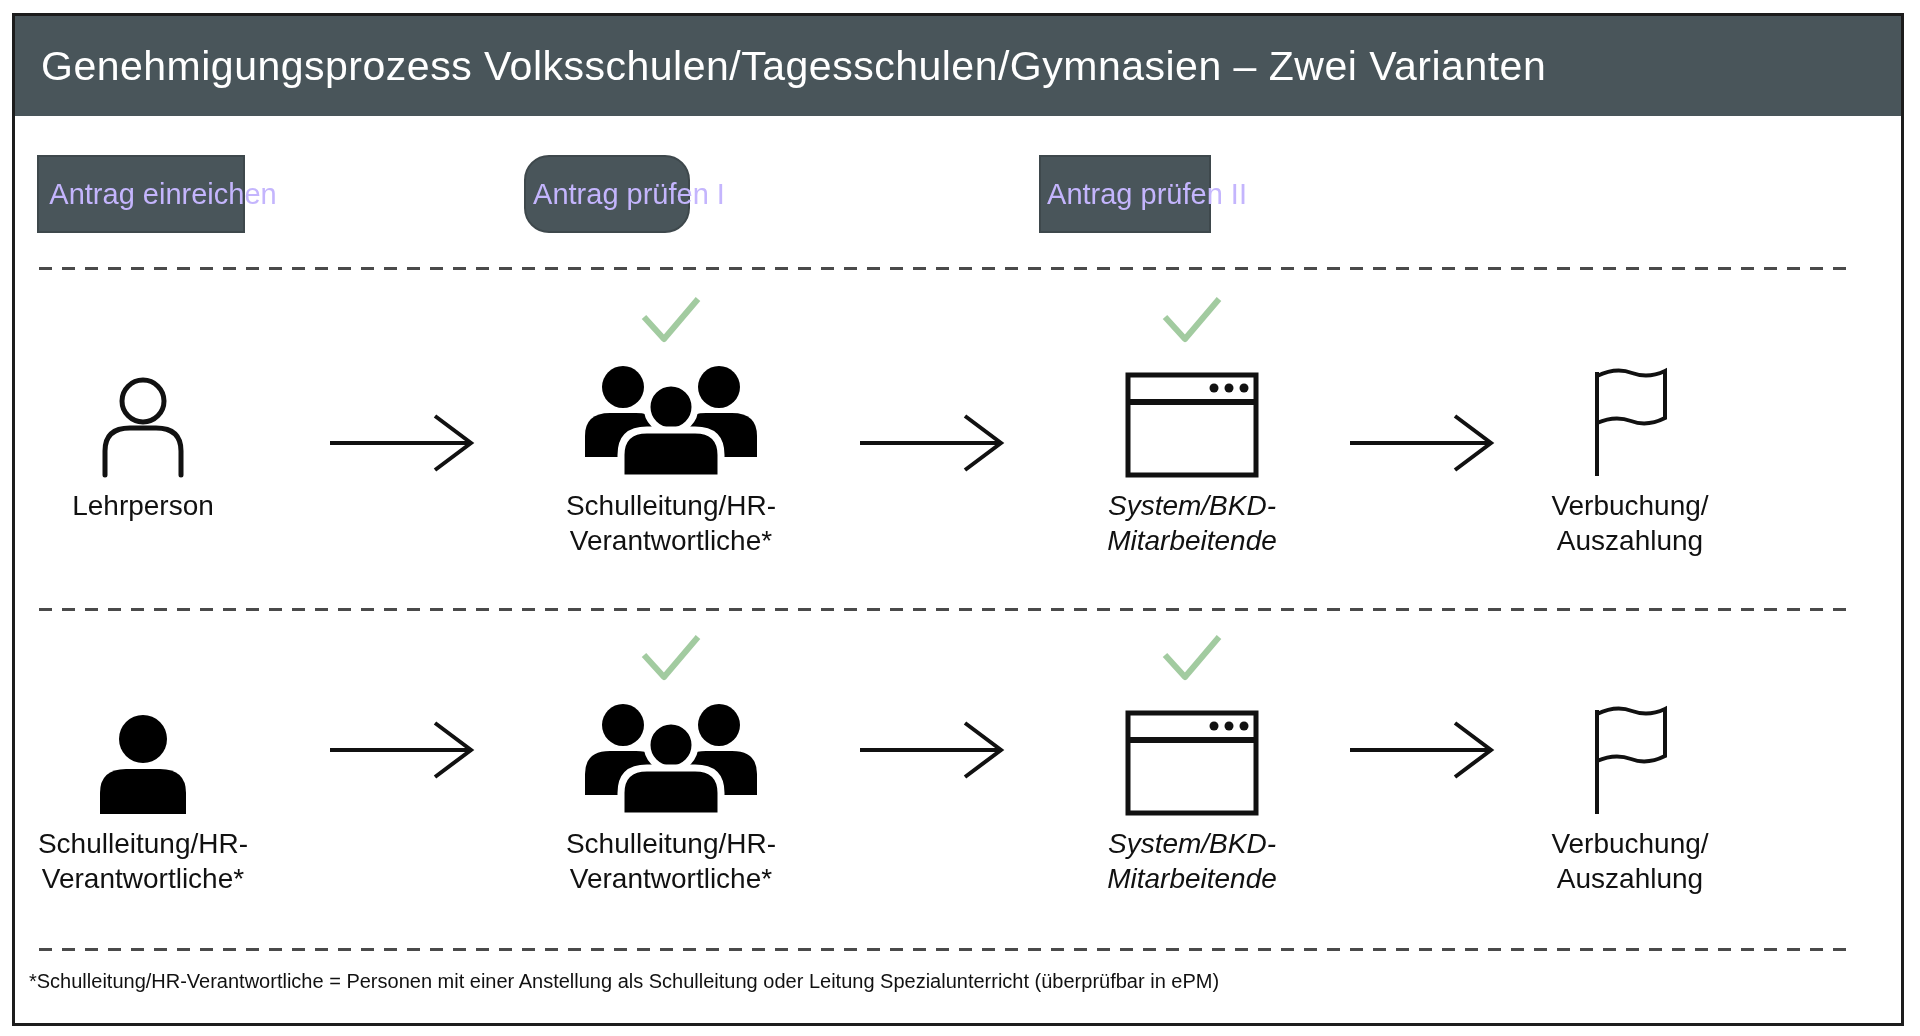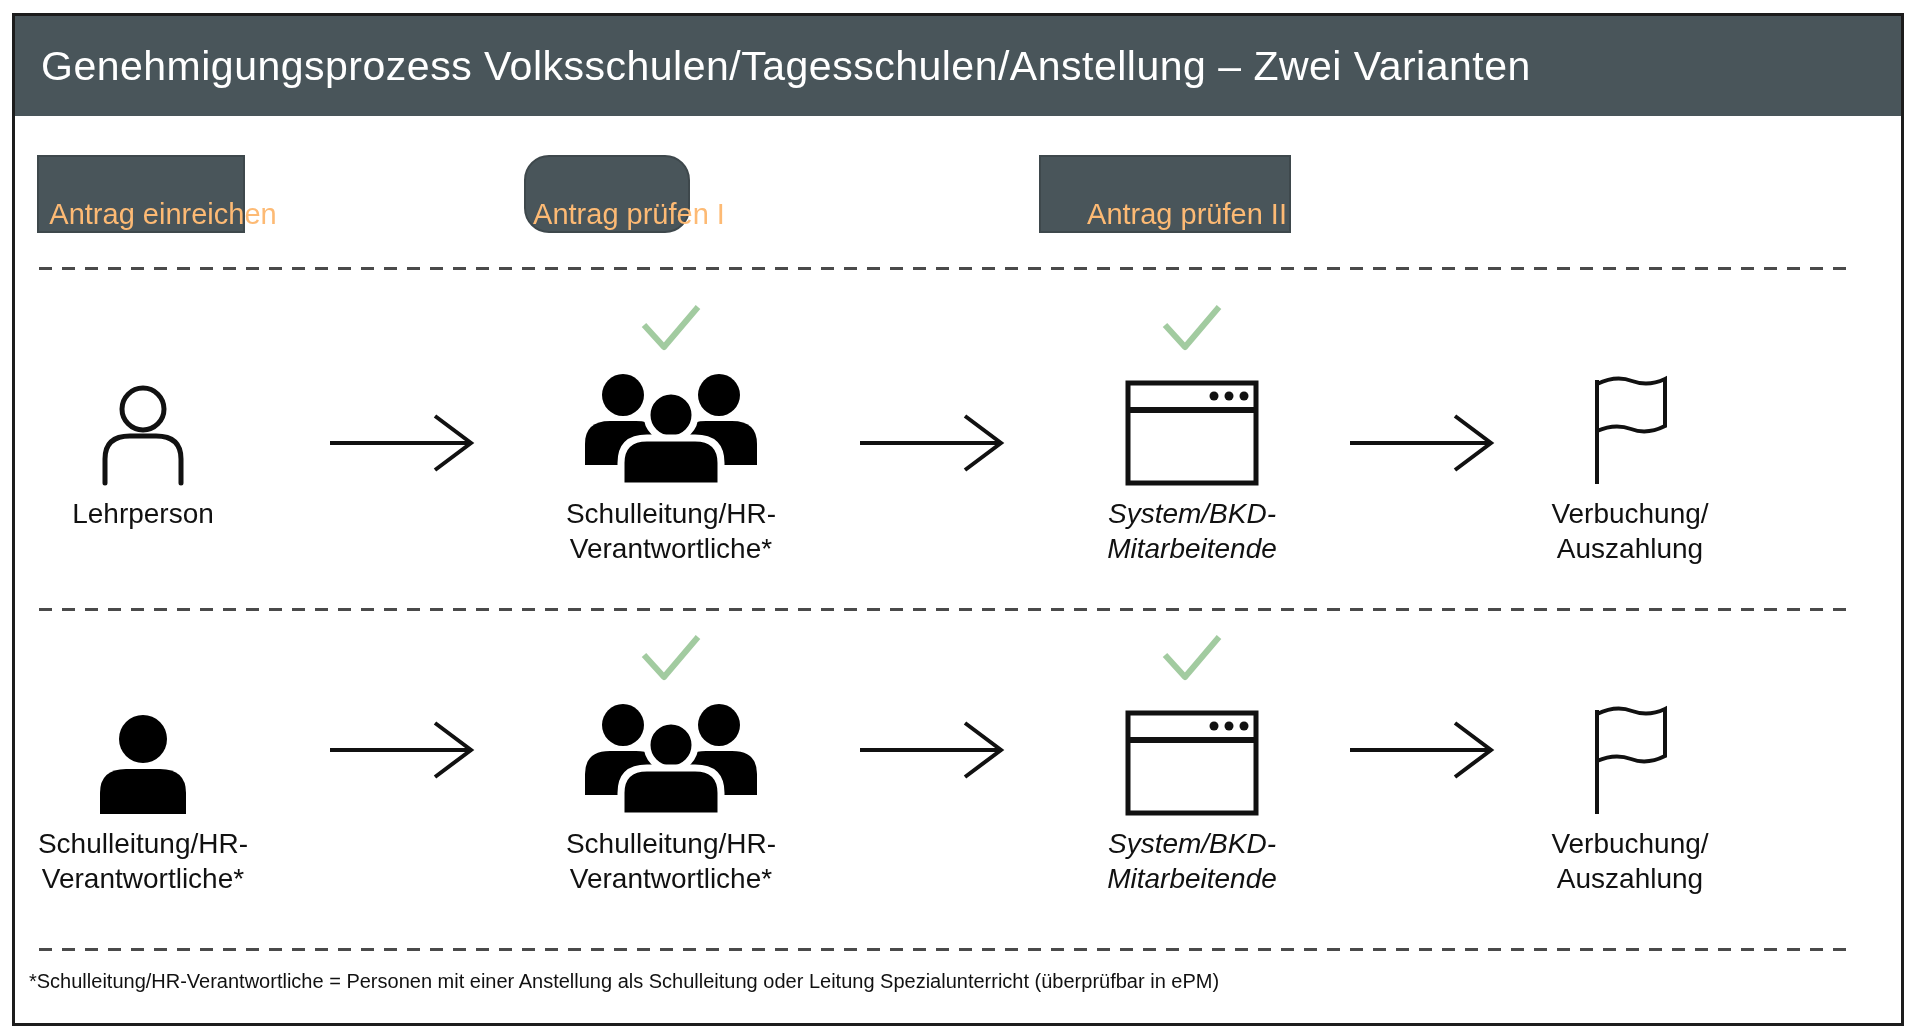--- a/index.html
+++ b/index.html
@@ -9,48 +9,48 @@
   *{margin:0;padding:0;box-sizing:border-box;}
   html,body{width:1920px;height:1036px;background:#ffffff;
     font-family:"Liberation Sans","DejaVu Sans",sans-serif;color:#111;}
   .frame{position:absolute;left:12px;top:13px;width:1892px;height:1013px;
     border:3px solid #1c1c1c;background:#fff;}
   .header{position:absolute;left:0;top:0;width:100%;height:100px;
     background:var(--header-bg);display:flex;align-items:center;}
   .header h1{font-size:41px;font-weight:400;color:#fff;padding-left:26px;
     letter-spacing:.5px;white-space:nowrap;}
   .badge{position:absolute;top:139px;height:78px;background:var(--badge-bg);
-    border:2px solid #3e484c;color:#fdba74;font-size:29px;display:flex;
-    align-items:flex-end;justify-content:center;white-space:nowrap;padding-left:44px;}
+    border:2px solid #3e484c;color:#c4b5fd;font-size:29px;display:flex;
+    align-items:center;justify-content:center;white-space:nowrap;padding-left:44px;}
   .badge.b1{left:22px;width:208px;}
   .badge.b2{left:509px;width:166px;border-radius:25px;}
-  .badge.b3{left:1024px;width:252px;}
+  .badge.b3{left:1024px;width:172px;}
   .dash{position:absolute;left:24px;width:1814px;height:3px;
     background:repeating-linear-gradient(90deg,var(--dash) 0 13px,transparent 13px 23px);}
   .dash.d1{top:251px;} .dash.d2{top:592px;} .dash.d3{top:932px;}
   .step{position:absolute;width:240px;display:flex;flex-direction:column;align-items:center;}
   .step.c1{left:8px;} .step.c2{left:536px;} .step.c3{left:1057px;font-style:italic;} .step.c4{left:1495px;justify-content:flex-end;}
-  .step.r1{top:288px;} .step.r2{top:618px;}
+  .step.r1{top:280px;} .step.r2{top:618px;}
   .check-slot{height:56px;display:flex;align-items:flex-start;justify-content:center;}
   .icon-slot{height:126px;display:flex;align-items:flex-end;justify-content:center;}
   .step-label{margin-top:10px;font-size:28px;line-height:35px;text-align:center;
     white-space:pre-line;color:#111;}
   .arrow{position:absolute;width:148px;height:66px;}
   .arrow.r1{top:394px;} .arrow.r2{top:701px;}
   .arrow.a1{left:313px;} .arrow.a2{left:843px;} .arrow.a3{left:1333px;}
   .footnote{position:absolute;left:14px;top:954px;font-size:20px;color:#111;white-space:nowrap;}
   svg{display:block;}
 </style>
 </head>
 <body>
 
 <div class="frame">
 
   <div class="header">
-    <h1>Genehmigungsprozess Volksschulen/Tagesschulen/Anstellung – Zwei Varianten</h1>
+    <h1>Genehmigungsprozess Volksschulen/Tagesschulen/Gymnasien – Zwei Varianten</h1>
   </div>
 
   <div class="badge b1">
     <span>Antrag einreichen</span>
   </div>
   <div class="badge b2">
     <span>Antrag prüfen I</span>
   </div>
   <div class="badge b3">
     <span>Antrag prüfen II</span>

